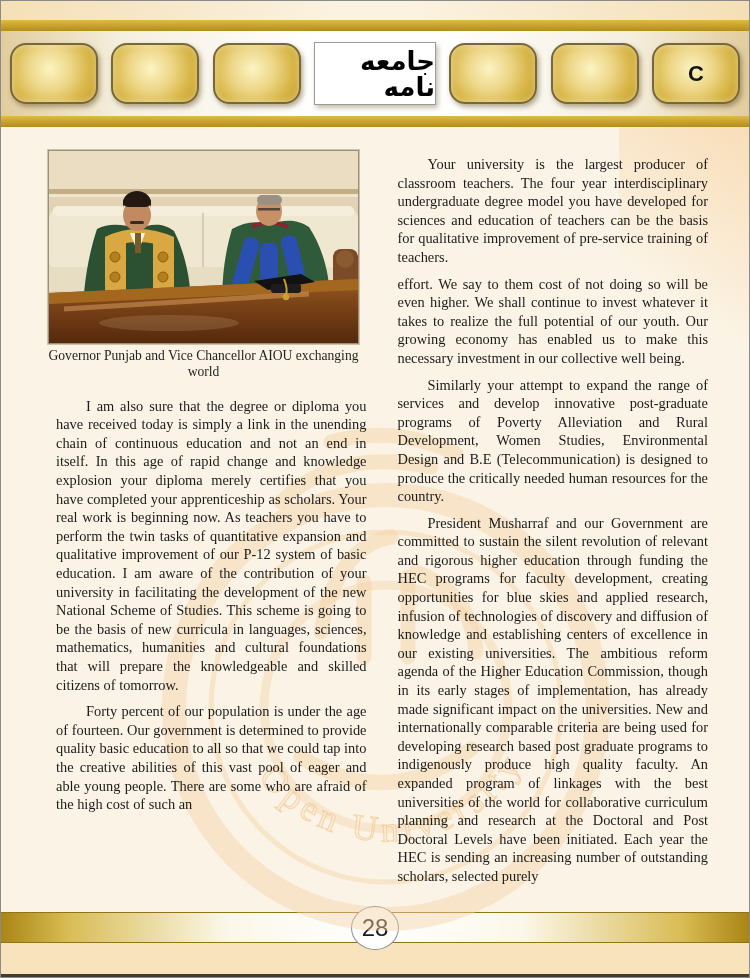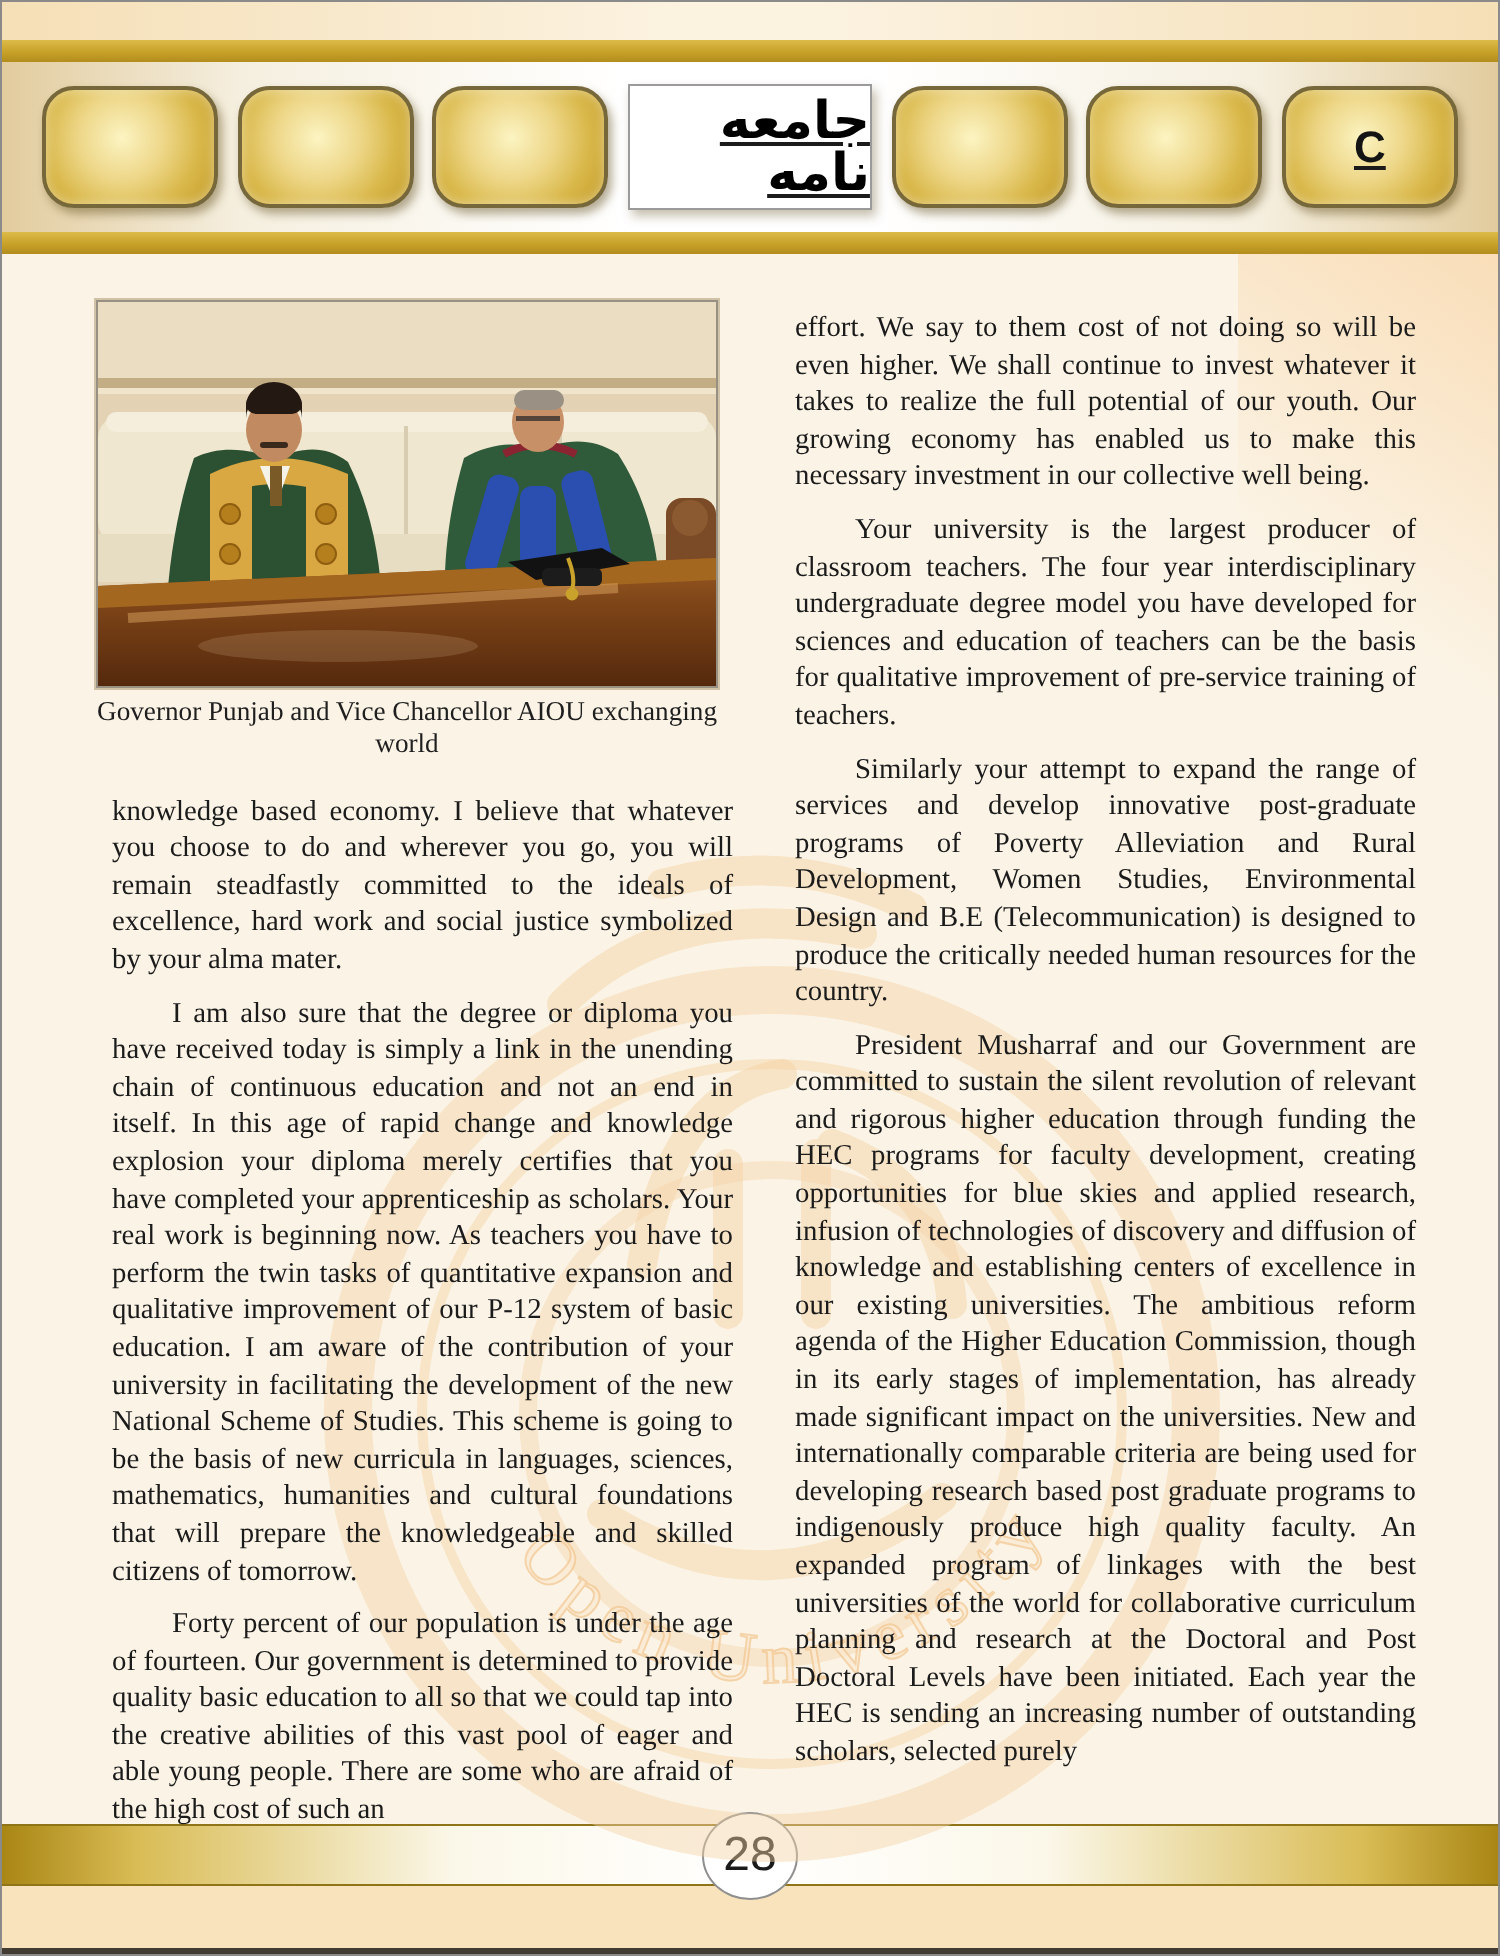--- a/index.html
+++ b/index.html
@@ -7,23 +7,22 @@
     position:relative; width:750px; height:978px; box-sizing:border-box;
     border:1px solid #8a8a8a; background:#FBF4E6; overflow:hidden;
     font-family:"Liberation Serif","DejaVu Serif",serif; color:#1b1b1b;
   }
   
   .strip-top { height:19px; background:linear-gradient(90deg,#F5DFB6 0%,#FBF2E0 45%,#FBF2E0 55%,#F5DFB6 100%); }
   .gold-bar { height:11px; background:linear-gradient(180deg,#DDBB4A 0%,#C7A128 55%,#B38D1D 100%); }
   .gold-bar.top { box-shadow:0 2px 0 rgba(255,250,220,.75); }
   .tile-band {
     height:85px; display:flex; align-items:center; justify-content:space-between;
-    padding:0 20px; box-sizing:border-box;
+    padding:0 9px; box-sizing:border-box;
     background:linear-gradient(90deg,#E2CC9E 0%,#F5EFDF 16%,#FFFFFF 42%,#FFFFFF 58%,#F5EFDF 84%,#E2CC9E 100%);
-    text-decoration:underline;
   }
   .tile {
     width:88px; height:61px; border-radius:16px; border:2px solid #77683C; box-sizing:border-box;
     background:radial-gradient(circle at 45% 42%, #FCF4C2 0%, #EDD687 38%, #D9B84A 68%, #C49B26 100%);
     box-shadow:2px 3px 5px rgba(90,70,20,.45), inset 0 0 6px rgba(255,255,255,.45);
     display:flex; align-items:center; justify-content:center;
   }
   .corner-letter { font-family:"Liberation Sans",sans-serif; font-weight:bold; font-size:22px; color:#141414; }
   .title-box {
     width:120px; height:61px; background:#ffffff; border:1px solid #9a9a9a;
@@ -188,28 +187,27 @@
           <g>
             <polygon points="205,130 252,123 266,131 219,139" fill="#121212"></polygon>
             <rect x="222" y="133" width="30" height="9" rx="3" fill="#1C1C1C"></rect>
             <path d="M235 128 q4 10 2 16" stroke="#C9A22B" stroke-width="2" fill="none"></path>
             <circle cx="237" cy="146" r="3.2" fill="#C9A22B"></circle>
           </g>
         </svg>
       </figure>
       <figcaption class="photo-caption">Governor Punjab and Vice Chancellor AIOU exchanging world</figcaption>
 
-      <p class="body-par">knowledge based economy. I believe that whatever you choose to do and wherever you go, you will remain steadfastly committed to the ideals of excellence, hard work and social justice symbolized by your alma mater.</p>
       <p class="body-par indent">I am also sure that the degree or diploma you have received today is simply a link in the unending chain of continuous education and not an end in itself. In this age of rapid change and knowledge explosion your diploma merely certifies that you have completed your apprenticeship as scholars. Your real work is beginning now. As teachers you have to perform the twin tasks of quantitative expansion and qualitative improvement of our P-12 system of basic education. I am aware of the contribution of your university in facilitating the development of the new National Scheme of Studies. This scheme is going to be the basis of new curricula in languages, sciences, mathematics, humanities and cultural foundations that will prepare the knowledgeable and skilled citizens of tomorrow.</p>
       <p class="body-par indent">Forty percent of our population is under the age of fourteen. Our government is determined to provide quality basic education to all so that we could tap into the creative abilities of this vast pool of eager and able young people. There are some who are afraid of the high cost of such an</p>
     </div>
 
     <div class="col right">
+      <p class="body-par indent">Your university is the largest producer of classroom teachers. The four year interdisciplinary undergraduate degree model you have developed for sciences and education of teachers can be the basis for qualitative improvement of pre-service training of teachers.</p>
       <p class="body-par">effort. We say to them cost of not doing so will be even higher. We shall continue to invest whatever it takes to realize the full potential of our youth. Our growing economy has enabled us to make this necessary investment in our collective well being.</p>
-      <p class="body-par indent">Your university is the largest producer of classroom teachers. The four year interdisciplinary undergraduate degree model you have developed for sciences and education of teachers can be the basis for qualitative improvement of pre-service training of teachers.</p>
       <p class="body-par indent">Similarly your attempt to expand the range of services and develop innovative post-graduate programs of Poverty Alleviation and Rural Development, Women Studies, Environmental Design and B.E (Telecommunication) is designed to produce the critically needed human resources for the country.</p>
       <p class="body-par indent">President Musharraf and our Government are committed to sustain the silent revolution of relevant and rigorous higher education through funding the HEC programs for faculty development, creating opportunities for blue skies and applied research, infusion of technologies of discovery and diffusion of knowledge and establishing centers of excellence in our existing universities. The ambitious reform agenda of the Higher Education Commission, though in its early stages of implementation, has already made significant impact on the universities. New and internationally comparable criteria are being used for developing research based post graduate programs to indigenously produce high quality faculty. An expanded program of linkages with the best universities of the world for collaborative curriculum planning and research at the Doctoral and Post Doctoral Levels have been initiated. Each year the HEC is sending an increasing number of outstanding scholars, selected purely</p>
     </div>
   </main>
 
   <footer>
     <div class="footer-band">
       <div class="page-badge">
         <span>28</span>
       </div>

